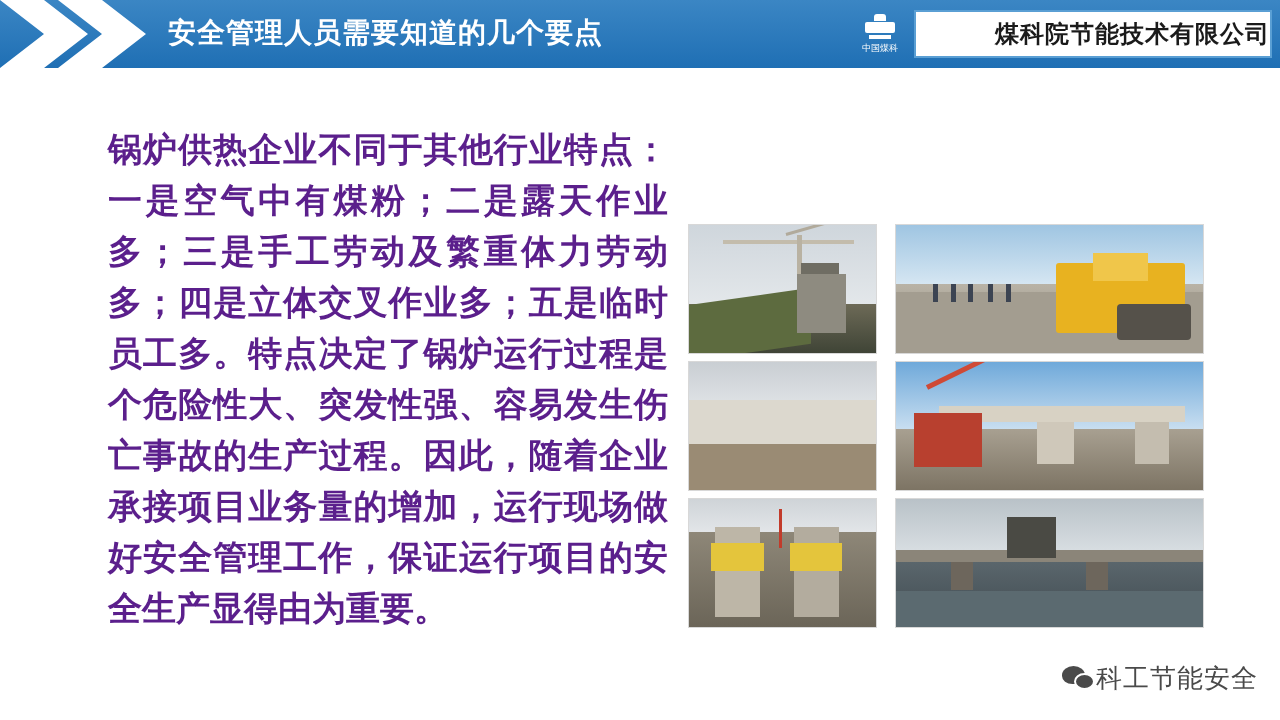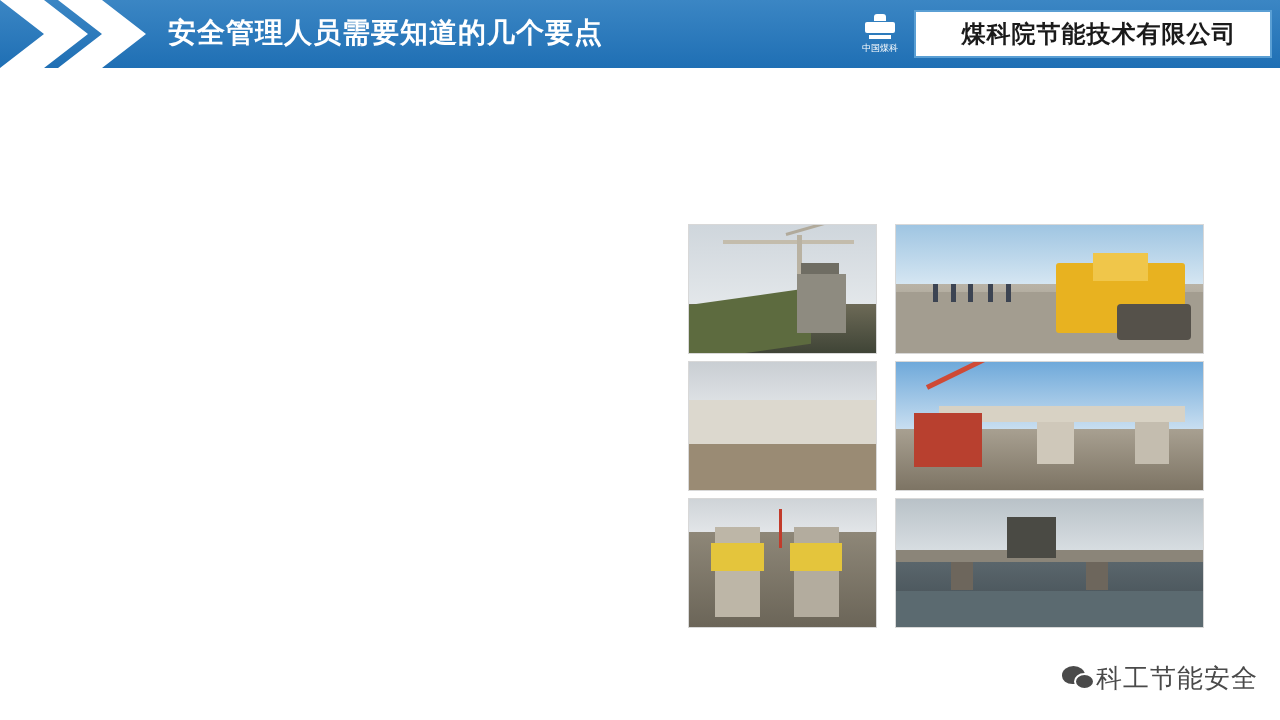--- a/index.html
+++ b/index.html
@@ -78,21 +78,21 @@
     white-space: nowrap;
   }
   .company-box {
     position: absolute;
     right: 8px; top: 10px;
     width: 358px; height: 48px;
     background: #ffffff;
     border: 2px solid #5a9fd4;
     display: flex;
     align-items: center;
-    justify-content: center;
+    justify-content: flex-end;
     padding-left: 12px;
   }
   .company-box span {
     color: #1a1a1a;
     font-size: 24px;
     font-weight: bold;
     letter-spacing: 1px;
     white-space: nowrap;
   }
 
@@ -234,20 +234,21 @@
         <div class="base"></div>
       </div>
       <div class="logo-text">中国煤科</div>
     </div>
 
     <div class="company-box">
       <span>煤科院节能技术有限公司</span>
     </div>
   </div>
 
+  <div class="body-text">锅炉供热企业不同于其他行业特点：一是空气中有煤粉；二是露天作业多；三是手工劳动及繁重体力劳动多；四是立体交叉作业多；五是临时员工多。特点决定了锅炉运行过程是个危险性大、突发性强、容易发生伤亡事故的生产过程。因此，随着企业承接项目业务量的增加，运行现场做好安全管理工作，保证运行项目的安全生产显得由为重要。</div>
 
   <div class="photo-grid">
 
     <div class="photo p1">
       <div class="sky"></div>
         <div class="ground"></div>
       <div class="slope"></div>
       <div class="jib"></div>
         <div class="jib2"></div>
       <div class="mast"></div>

